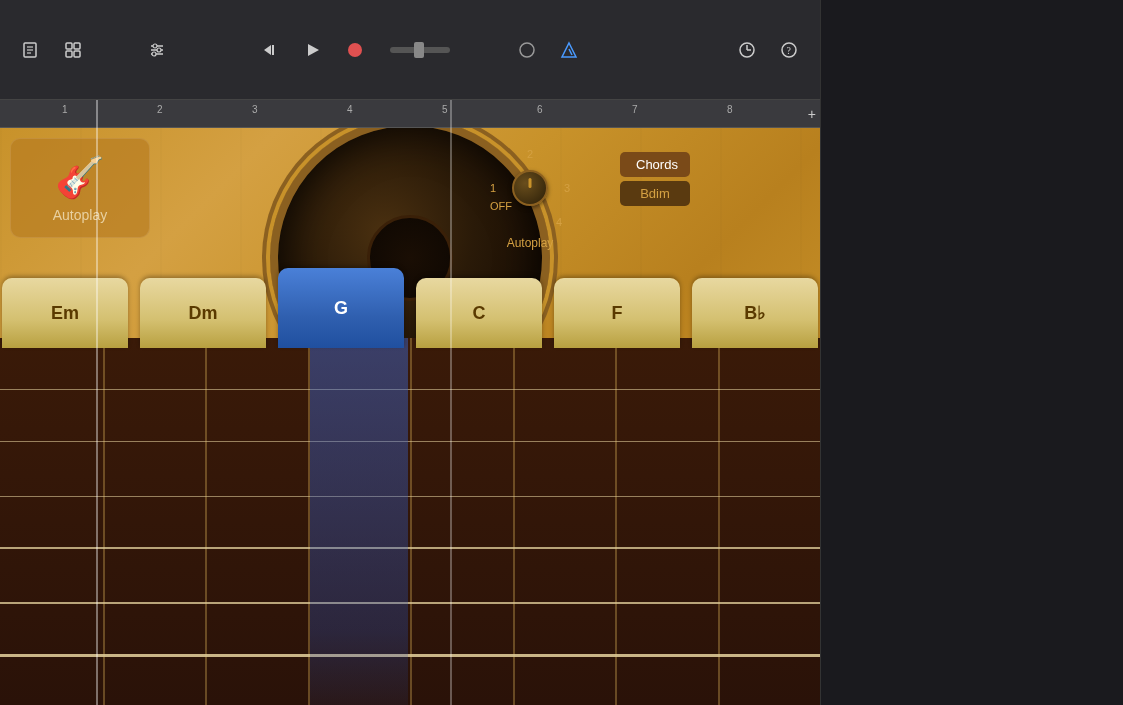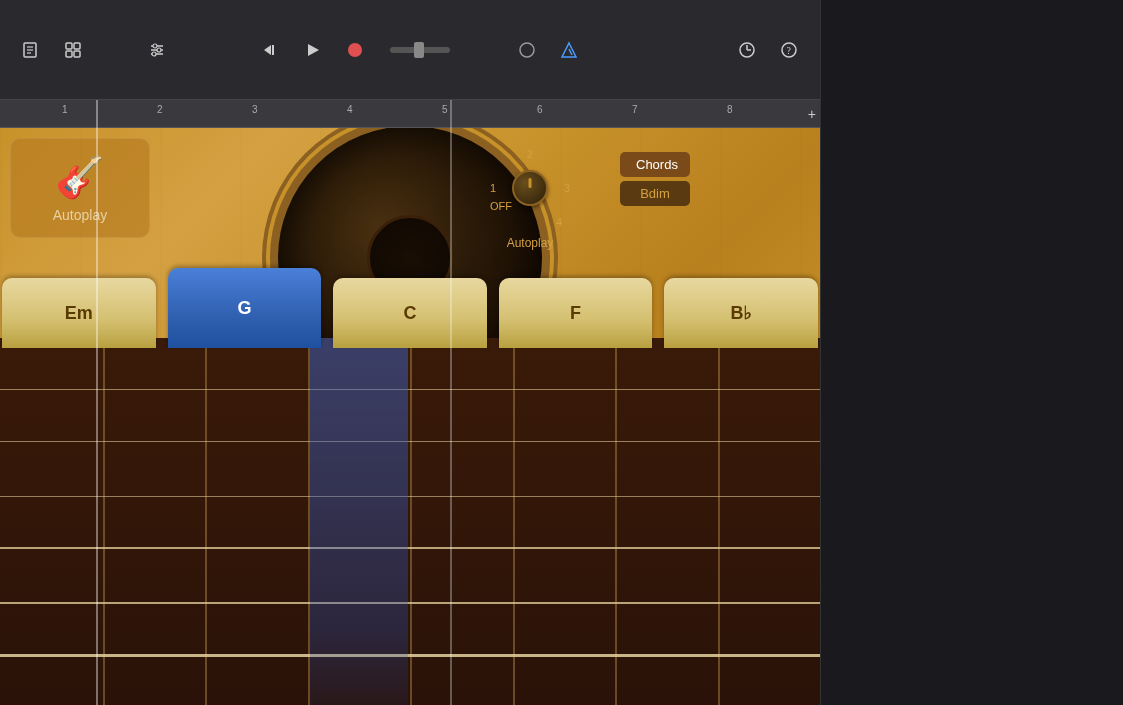--- a/index.html
+++ b/index.html
@@ -482,20 +482,21 @@
     <span class="autoplay-text">Autoplay</span>
   </div>
 
   <div class="chord-notes-btns">
     <button class="cn-btn active">Chords</button>
     <button class="cn-btn inactive">Bdim</button>
   </div>
 
   <div class="chord-row">
     <button class="chord-btn">Em</button>
+    <button class="chord-btn">Dm</button>
     <button class="chord-btn active">G</button>
     <button class="chord-btn">C</button>
     <button class="chord-btn">F</button>
     <button class="chord-btn">B♭</button>
   </div>
 
   <div class="fretboard">
 
     <div class="active-chord-highlight"></div>
 

